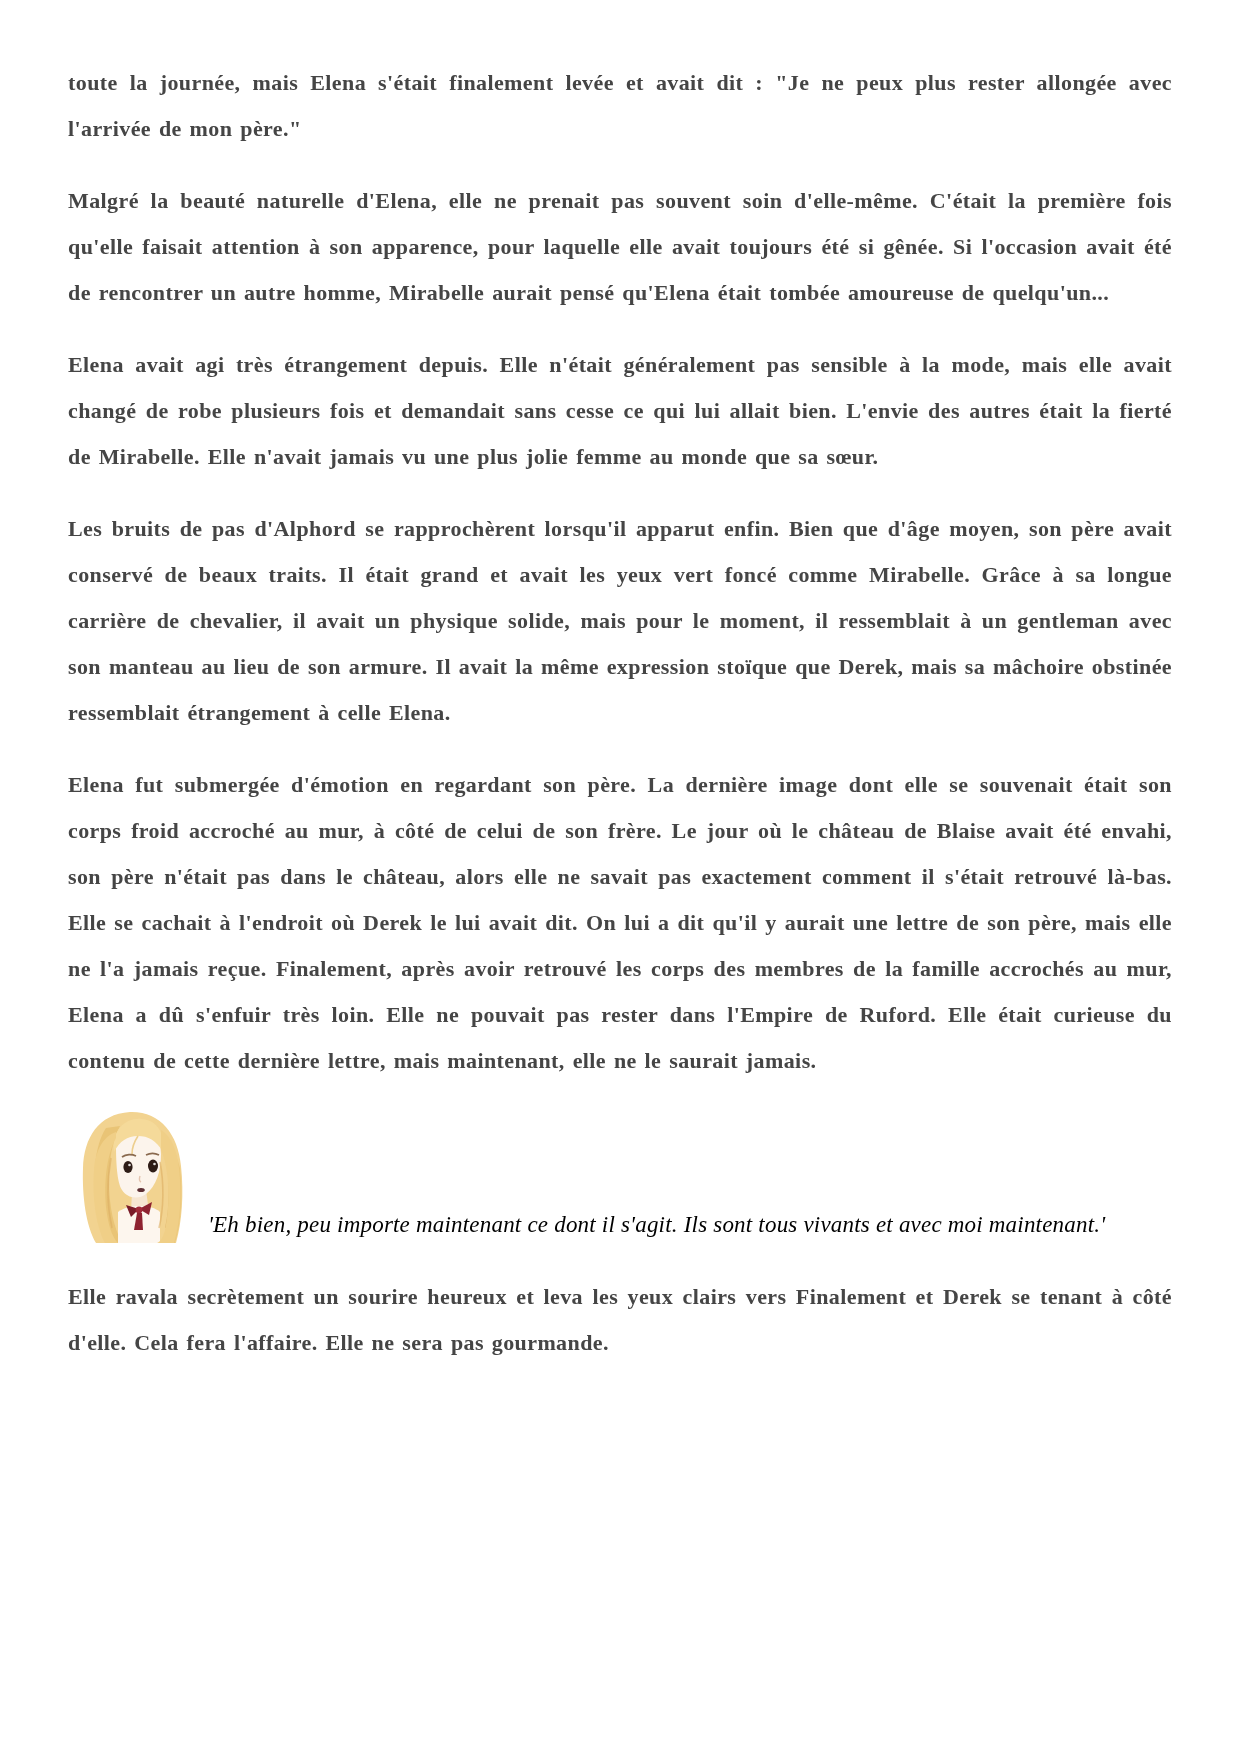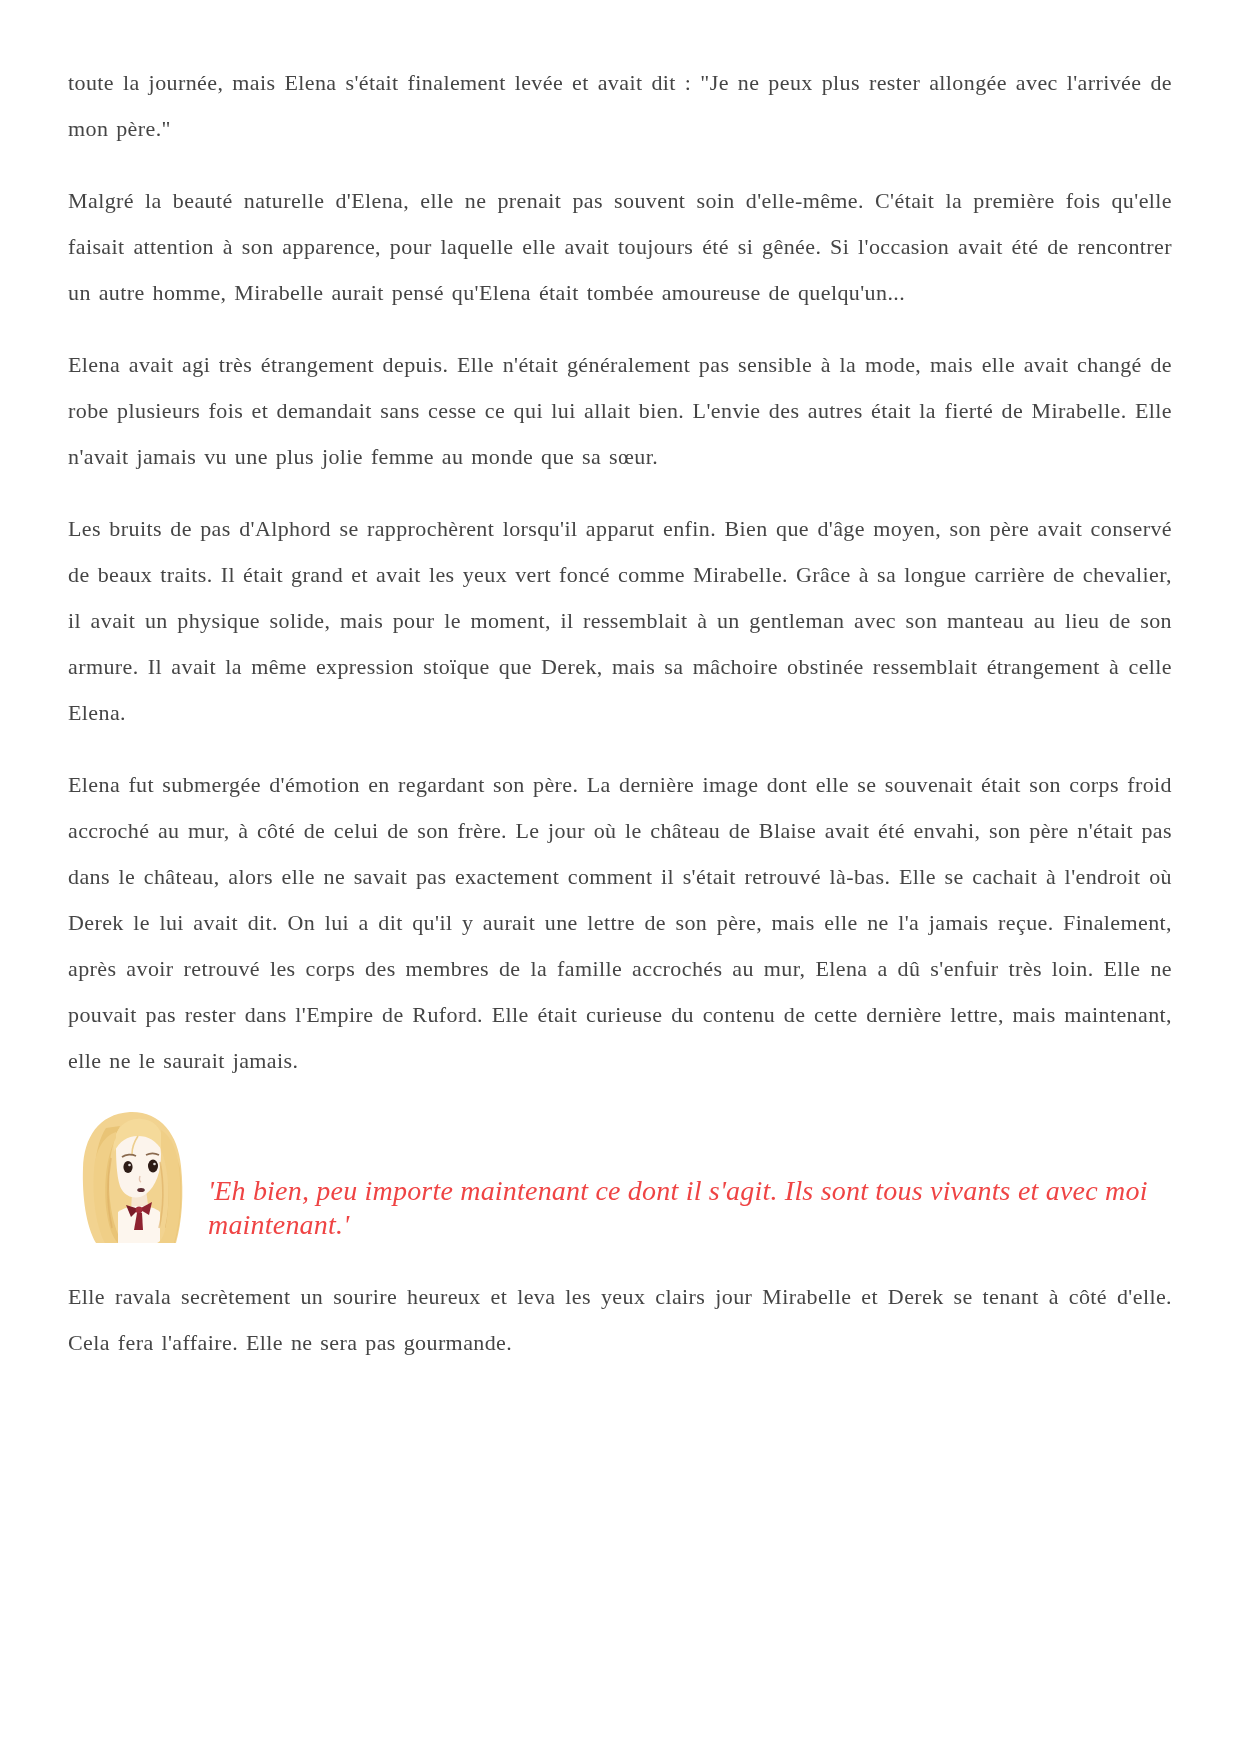--- a/index.html
+++ b/index.html
@@ -21,40 +21,40 @@
     top: 60px;
     width: 1104px;
   }
   .para {
     font-size: 22px;
     line-height: 46px;
     letter-spacing: 0.4px;
     word-spacing: 2px;
     text-align: justify;
     margin: 0 0 26px 0;
-    font-weight: 400;
+    font-weight: 700;
   }
   .figure-row {
     display: flex;
     align-items: flex-end;
     gap: 22px;
     margin: 6px 0 30px 8px;
   }
   .portrait {
     flex: 0 0 auto;
     width: 110px;
     height: 134px;
     display: block;
   }
   .quote {
-    font-size: 28px;
+    font-size: 23px;
     line-height: 34px;
     font-style: italic;
     letter-spacing: 0.2px;
-    color: #ef4444;
+    color: #000000;
     padding-bottom: 2px;
   }
 </style>
 </head>
 <body>
 
 <div class="page">
 
   <p class="para">toute la journée, mais Elena s'était finalement levée et avait dit : "Je ne peux plus rester allongée avec l'arrivée de mon père."</p>
   <p class="para">Malgré la beauté naturelle d'Elena, elle ne prenait pas souvent soin d'elle-même. C'était la première fois qu'elle faisait attention à son apparence, pour laquelle elle avait toujours été si gênée. Si l'occasion avait été de rencontrer un autre homme, Mirabelle aurait pensé qu'Elena était tombée amoureuse de quelqu'un...</p>
@@ -98,15 +98,15 @@
       <path d="M61 103 L58 120 L67 120 L66 103 Z" fill="#8e2230"></path>
 
       <path d="M85 40 C93 58 95 92 89 120 C87 128 84 132 81 133 L98 133 C104 114 106 86 103 58 C101 40 95 26 85 20 Z" fill="#f0cf87"></path>
       <path d="M40 28 C30 46 27 78 31 104 C33 118 37 128 42 133 L29 133 C20 116 16 88 18 60 C19 42 27 26 40 22 Z" fill="#f0cf87"></path>
       <path d="M84 52 C88 72 88 98 83 118" stroke="#dcae62" stroke-width="1.6" fill="none" opacity="0.6"></path>
       <path d="M35 48 C31 70 31 96 36 118" stroke="#dcae62" stroke-width="1.6" fill="none" opacity="0.6"></path>
     </svg>
     <div class="quote">'Eh bien, peu importe maintenant ce dont il s'agit. Ils sont tous vivants et avec moi maintenant.'</div>
   </div>
 
-  <p class="para">Elle ravala secrètement un sourire heureux et leva les yeux clairs jour Mirabelle et Derek se tenant à côté d'elle. Cela fera l'affaire. Elle ne sera pas gourmande.</p>
+  <p class="para">Elle ravala secrètement un sourire heureux et leva les yeux clairs vers Finalement et Derek se tenant à côté d'elle. Cela fera l'affaire. Elle ne sera pas gourmande.</p>
 
 </div>
 
 </body></html>

